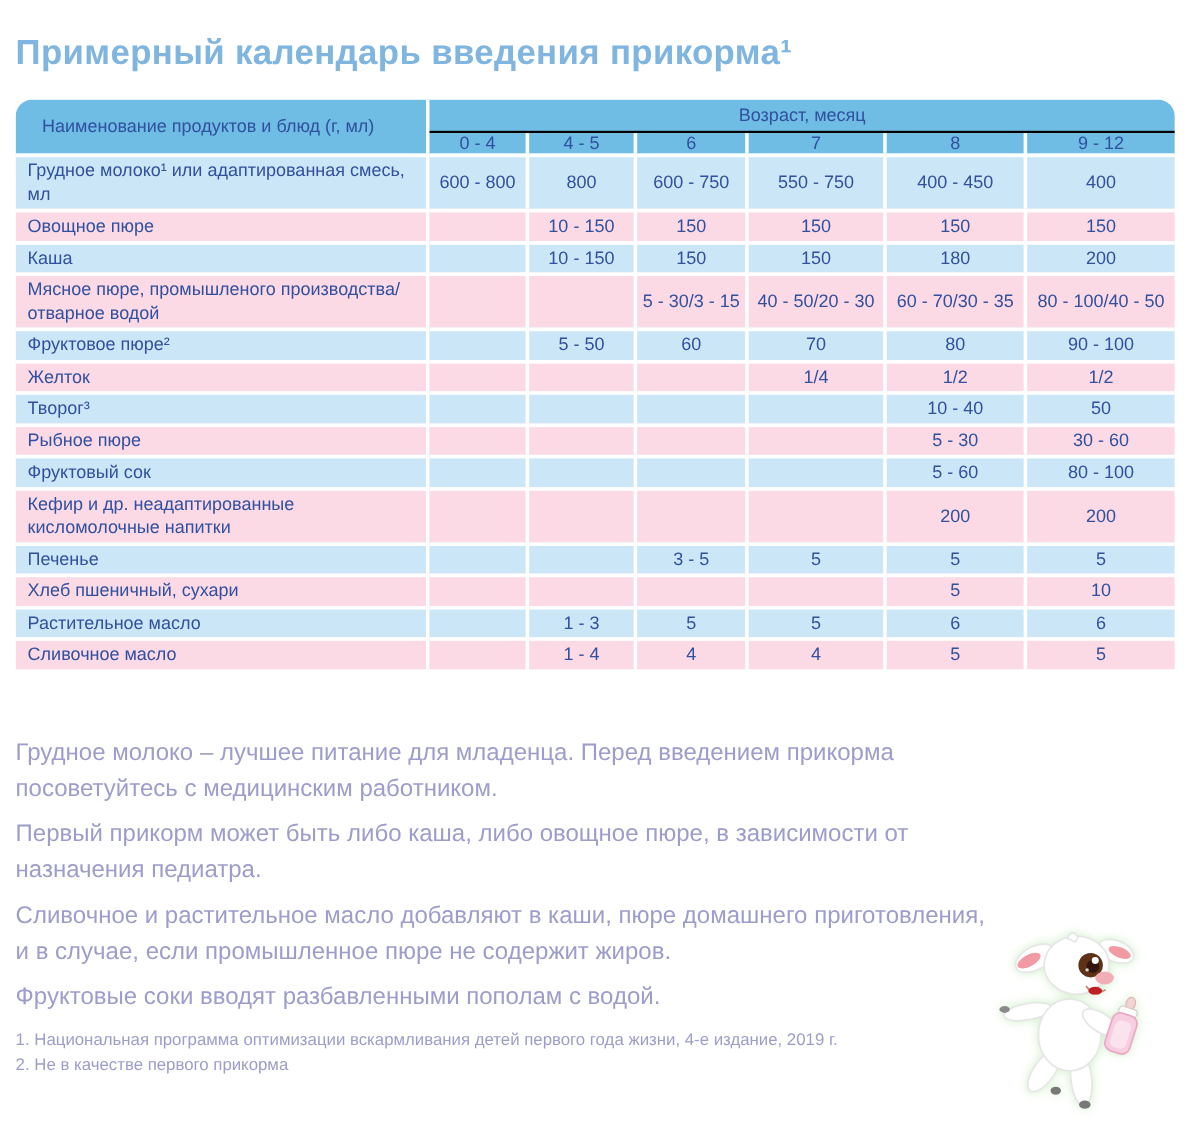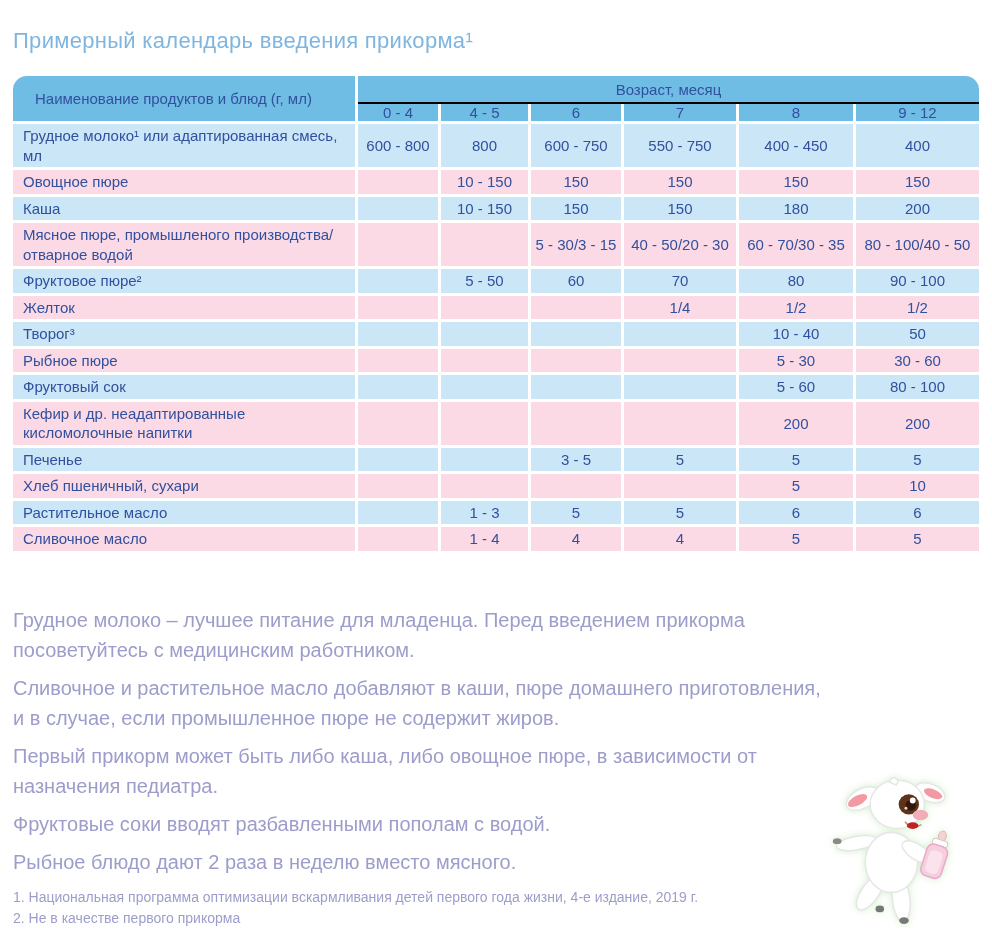--- a/index.html
+++ b/index.html
@@ -6,22 +6,22 @@
   body { background: #ffffff; font-family: "Liberation Sans", sans-serif; }
   .page {
     position: relative;
     width: 992px;
     height: 938px;
     background: #ffffff;
     overflow: hidden;
   }
   .title {
     margin: 28px 13px 22px 13px;
-    font-size: 22px;
-    font-weight: normal;
+    font-size: 29px;
+    font-weight: bold;
     color: var(--title, #7fb5de);
     letter-spacing: 0.3px;
   }
   .table-wrap {
     margin: 0 13px;
     width: 966px;
     border-radius: 14px 14px 0 0;
     overflow: hidden;
   }
   table {
@@ -251,26 +251,25 @@
             <td class="value-cell">5</td>
             <td class="value-cell">5</td>
           </tr>
         </tbody>
     </table>
   </div>
 
   <div class="notes">
     <p class="note">Грудное молоко – лучшее питание для младенца. Перед введением прикорма
 посоветуйтесь с медицинским работником.</p>
+    <p class="note">Первый прикорм может быть либо каша, либо овощное пюре, в зависимости от
+назначения педиатра.</p>
     <p class="note">Сливочное и растительное масло добавляют в каши, пюре домашнего приготовления,
 и в случае, если промышленное пюре не содержит жиров.</p>
-    <p class="note">Первый прикорм может быть либо каша, либо овощное пюре, в зависимости от
-назначения педиатра.</p>
     <p class="note">Фруктовые соки вводят разбавленными пополам с водой.</p>
-    <p class="note">Рыбное блюдо дают 2 раза в неделю вместо мясного.</p>
   </div>
 
   <div class="footnotes">
     <div class="footnote">1. Национальная программа оптимизации вскармливания детей первого года жизни, 4-е издание, 2019 г.</div>
     <div class="footnote">2. Не в качестве первого прикорма</div>
 
   </div>
 
   <svg class="goat" viewBox="0 0 170 190" xmlns="http://www.w3.org/2000/svg">
     <defs>

